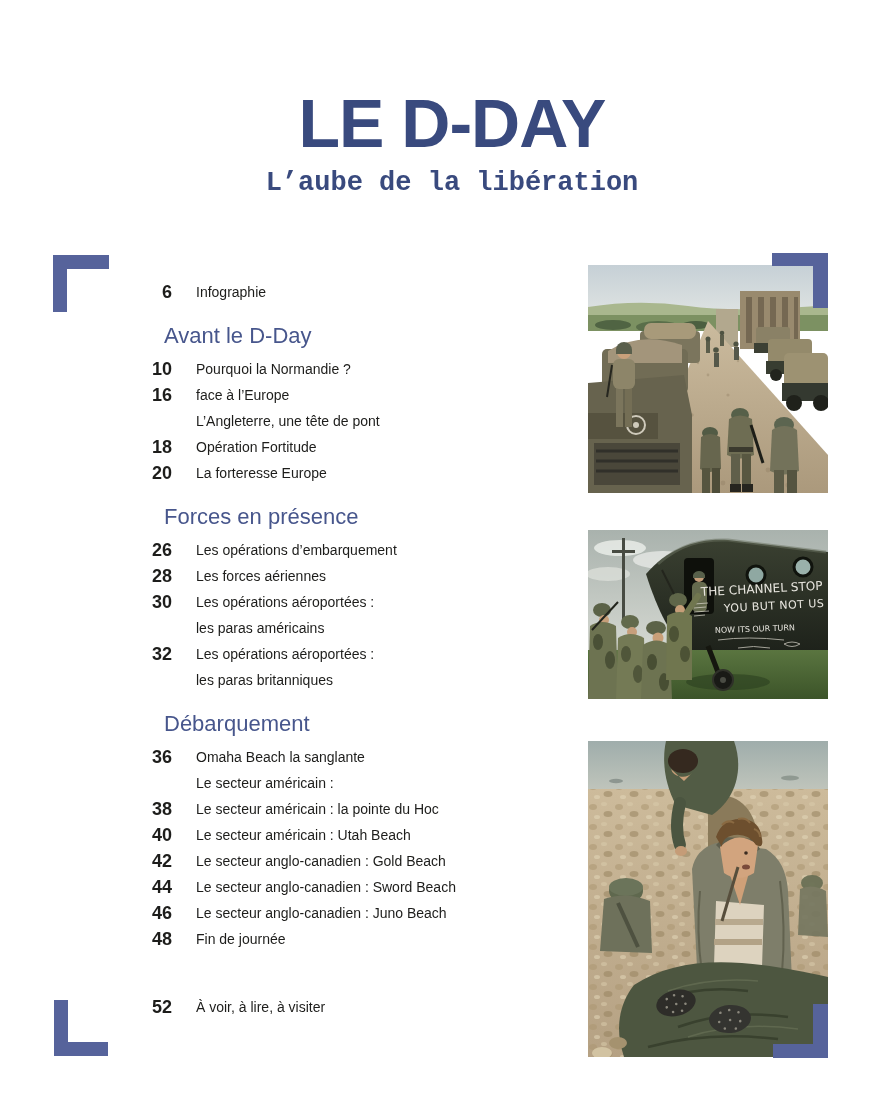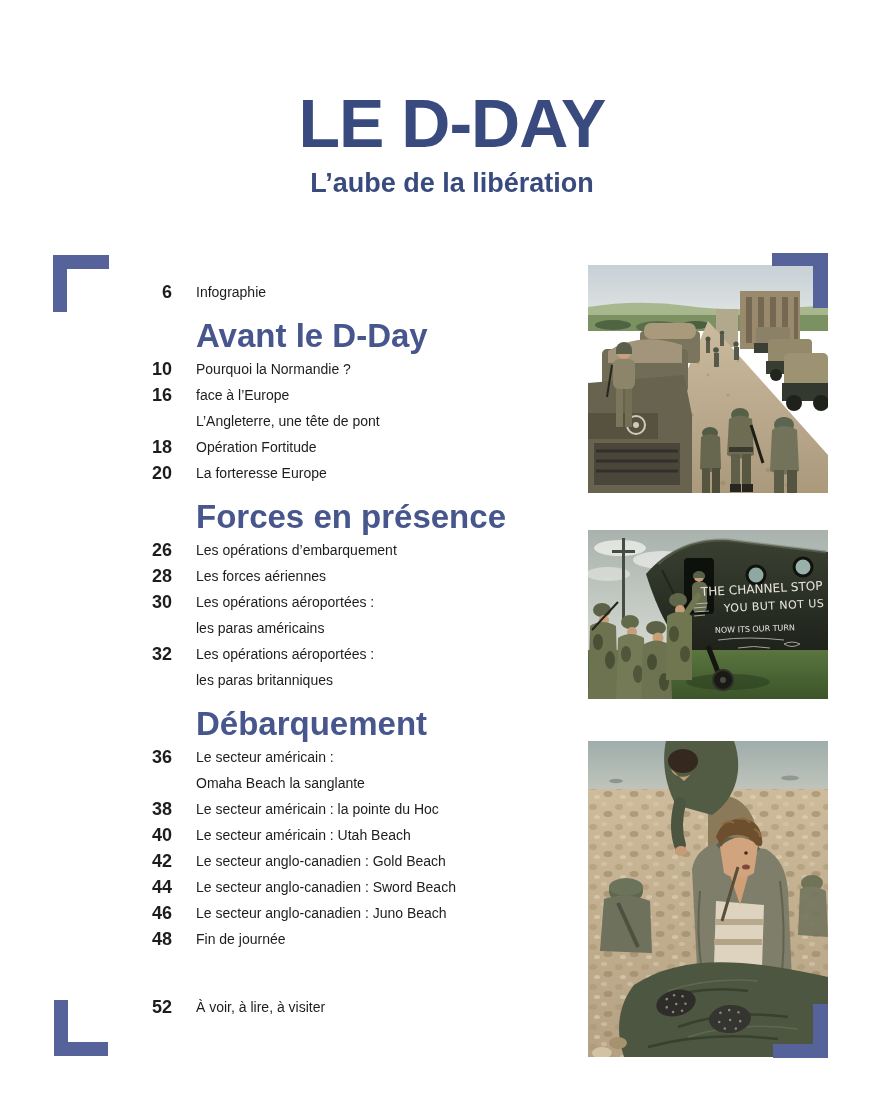--- a/index.html
+++ b/index.html
@@ -11,39 +11,40 @@
   }
   
   .header{position:absolute;left:16px;right:0;top:88px;text-align:center;}
   .title{
     margin:0;font-size:68px;line-height:70px;font-weight:900;
     letter-spacing:-1px;color:var(--title_blue,#394a7e);
   }
   .subtitle{
     margin:10px 0 0 0;font-size:27px;line-height:30px;font-weight:700;
     color:var(--title_blue,#394a7e);
+    font-family:Liberation Mono, monospace;
   }
   
   .bracket{position:absolute;z-index:5;}
   .bracket.tl{left:53px;top:255px;width:56px;height:57px;
     border-top:14px solid var(--bracket_blue,#56639b);
     border-left:14px solid var(--bracket_blue,#56639b);box-sizing:border-box;}
   .bracket.tr{left:772px;top:253px;width:56px;height:55px;
     border-top:13px solid var(--bracket_blue,#56639b);
     border-right:15px solid var(--bracket_blue,#56639b);box-sizing:border-box;}
   .bracket.bl{left:54px;top:1000px;width:54px;height:56px;
     border-bottom:14px solid var(--bracket_blue,#56639b);
     border-left:14px solid var(--bracket_blue,#56639b);box-sizing:border-box;}
   .bracket.br{left:773px;top:1004px;width:55px;height:54px;
     border-bottom:14px solid var(--bracket_blue,#56639b);
     border-right:15px solid var(--bracket_blue,#56639b);box-sizing:border-box;}
   
   .toc{position:absolute;left:140px;top:279px;width:436px;}
   .toc-heading{
-    margin:14px 0 3px 56px;font-size:33px;line-height:34px;font-weight:700;
+    margin:14px 0 3px 24px;font-size:22px;line-height:34px;font-weight:400;
     color:var(--heading_blue,#47568c);letter-spacing:0;
   }
   .toc-row{display:flex;align-items:flex-start;}
   .toc-num{
     width:32px;flex:0 0 32px;text-align:right;font-weight:700;
     font-size:18px;line-height:26px;color:var(--text_dark,#1d1d1b);
   }
   .toc-text{margin-left:24px;font-size:14px;line-height:26px;color:var(--text_dark,#1d1d1b);}
   .toc-line{white-space:nowrap;}
   .toc-row.outro{margin-top:42px;}
@@ -126,22 +127,22 @@
         <span class="toc-num">32</span>
         <div class="toc-text">
           <div class="toc-line">Les opérations aéroportées :</div>
           <div class="toc-line">les paras britanniques</div>
         </div>
       </div>
       <h3 class="toc-heading">Débarquement</h3>
       <div class="toc-row">
         <span class="toc-num">36</span>
         <div class="toc-text">
+          <div class="toc-line">Omaha Beach la sanglante</div>
           <div class="toc-line">Le secteur américain :</div>
-          <div class="toc-line">Omaha Beach la sanglante</div>
         </div>
       </div>
       <div class="toc-row">
         <span class="toc-num">38</span>
         <div class="toc-text">
           <div class="toc-line">Le secteur américain : la pointe du Hoc</div>
         </div>
       </div>
       <div class="toc-row">
         <span class="toc-num">40</span>

